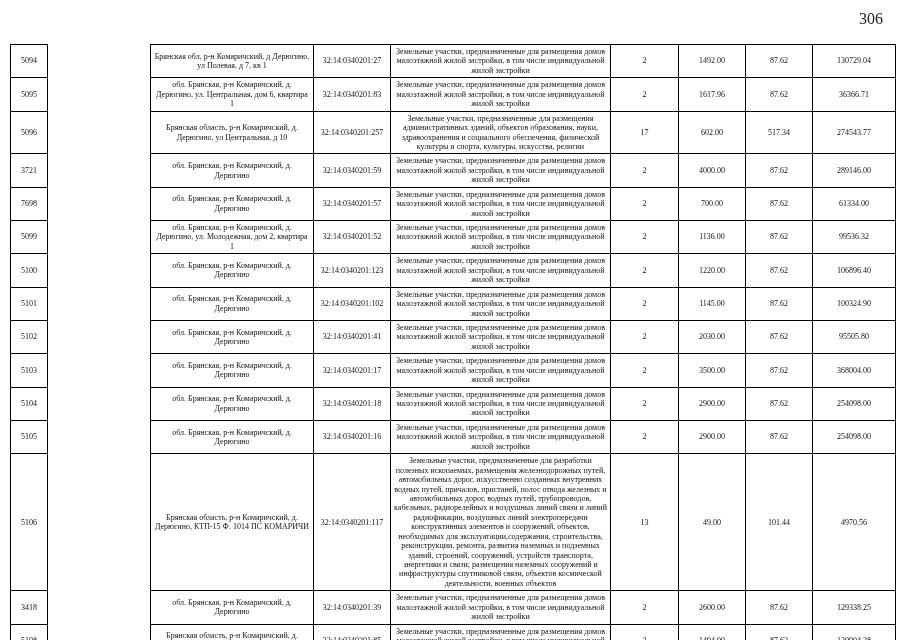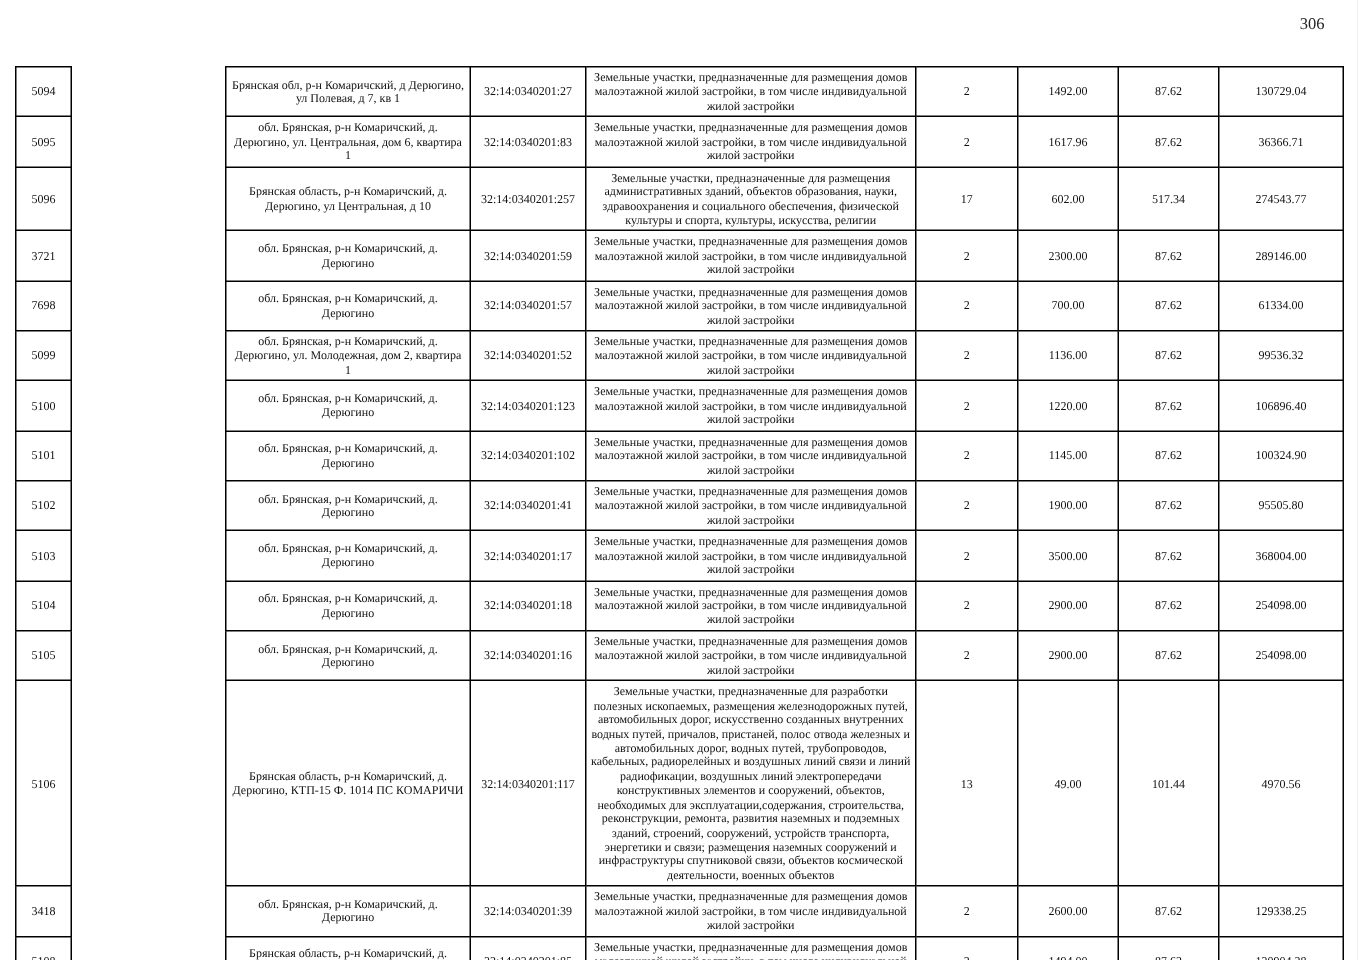--- a/index.html
+++ b/index.html
@@ -13,21 +13,21 @@
     height: 640px;
     background: #ffffff;
     font-family: "Liberation Serif", "DejaVu Serif", serif;
     color: #111111;
     overflow: hidden;
   }
   .page-number {
     position: absolute;
     top: 10px;
     right: 22px;
-    font-size: 11px;
+    font-size: 16px;
     color: #222222;
   }
   table.registry {
     position: absolute;
     top: 44px;
     left: 10px;
     border-collapse: collapse;
     table-layout: fixed;
     width: 885px;
     font-size: 8px;
@@ -103,21 +103,21 @@
     <td class="c-value">274543.77</td>
   </tr>
 
   <tr>
     <td class="c-num">3721</td>
     <td class="c-spacer"></td>
     <td class="c-addr">обл. Брянская, р-н Комаричский, д. Дерюгино</td>
     <td class="c-cad">32:14:0340201:59</td>
     <td class="c-desc">Земельные участки, предназначенные для размещения домов малоэтажной жилой застройки, в том числе индивидуальной жилой застройки</td>
     <td class="c-count">2</td>
-    <td class="c-area">2300.00</td>
+    <td class="c-area">4000.00</td>
     <td class="c-rate">87.62</td>
     <td class="c-value">289146.00</td>
   </tr>
 
   <tr>
     <td class="c-num">7698</td>
     <td class="c-spacer"></td>
     <td class="c-addr">обл. Брянская, р-н Комаричский, д. Дерюгино</td>
     <td class="c-cad">32:14:0340201:57</td>
     <td class="c-desc">Земельные участки, предназначенные для размещения домов малоэтажной жилой застройки, в том числе индивидуальной жилой застройки</td>
@@ -163,21 +163,21 @@
     <td class="c-value">100324.90</td>
   </tr>
 
   <tr>
     <td class="c-num">5102</td>
     <td class="c-spacer"></td>
     <td class="c-addr">обл. Брянская, р-н Комаричский, д. Дерюгино</td>
     <td class="c-cad">32:14:0340201:41</td>
     <td class="c-desc">Земельные участки, предназначенные для размещения домов малоэтажной жилой застройки, в том числе индивидуальной жилой застройки</td>
     <td class="c-count">2</td>
-    <td class="c-area">1900.00</td>
+    <td class="c-area">2030.00</td>
     <td class="c-rate">87.62</td>
     <td class="c-value">95505.80</td>
   </tr>
 
   <tr>
     <td class="c-num">5103</td>
     <td class="c-spacer"></td>
     <td class="c-addr">обл. Брянская, р-н Комаричский, д. Дерюгино</td>
     <td class="c-cad">32:14:0340201:17</td>
     <td class="c-desc">Земельные участки, предназначенные для размещения домов малоэтажной жилой застройки, в том числе индивидуальной жилой застройки</td>

